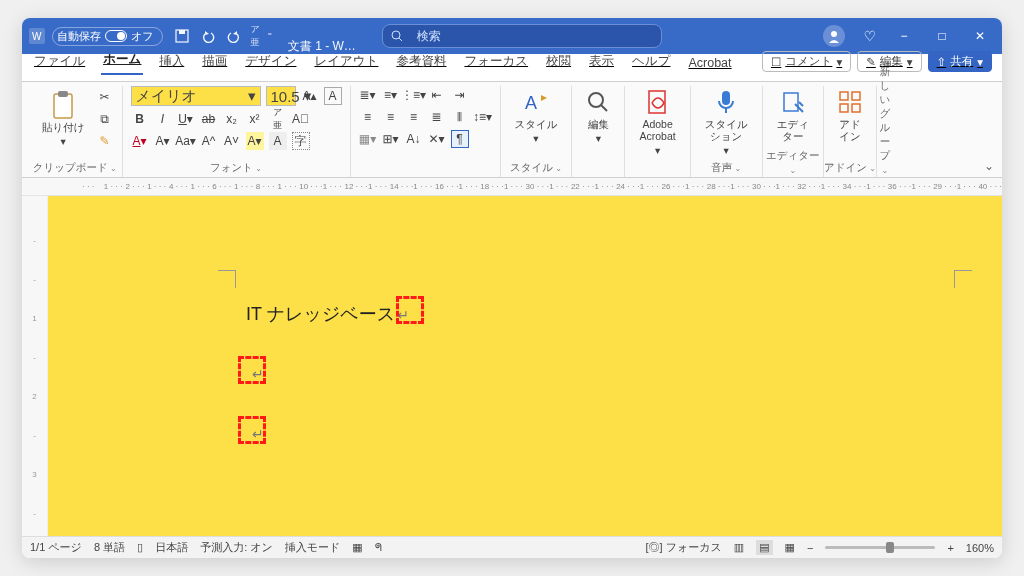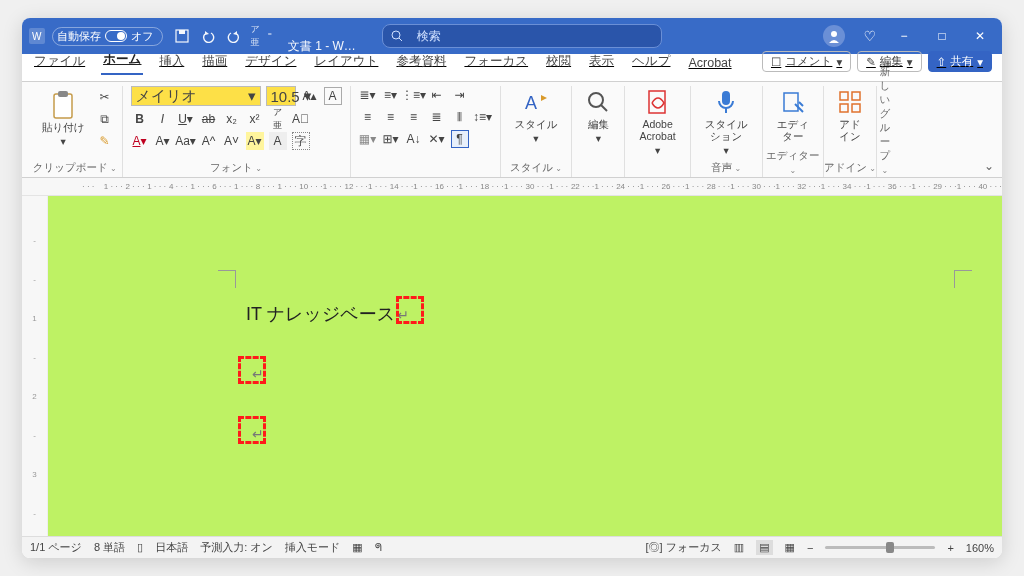--- a/index.html
+++ b/index.html
@@ -40,21 +40,21 @@
   .font-sel.size{width:30px;justify-content:space-between;}
   .big-btn{display:flex;flex-direction:column;align-items:center;justify-content:flex-start;gap:2px;padding:2px 6px 0;font-size:10.5px;line-height:1.15;text-align:center;}
   .big-btn .ic{height:28px;display:flex;align-items:center;justify-content:center;}
   .ribbon-collapse{position:absolute;right:8px;bottom:4px;color:#666;font-size:12px;}
   
   .ruler{height:18px;background:#f7f7f7;border-bottom:1px solid #e4e4e4;font-size:8px;color:#888;display:flex;align-items:center;padding-left:60px;gap:0;white-space:nowrap;overflow:hidden;letter-spacing:0;}
   .ruler span{display:inline-block;width:44px;text-align:left;}
   
   .docarea{flex:1;display:flex;overflow:hidden;background:#fff;}
   .vruler{width:26px;background:#f7f7f7;border-right:1px solid #eee;font-size:8px;color:#999;display:flex;flex-direction:column;align-items:center;padding-top:40px;gap:30px;}
-  .page{flex:1;position:relative;background:#bef264;padding:30px 0 0 160px;}
+  .page{flex:1;position:relative;background:#fde047;padding:30px 0 0 160px;}
   .corner{position:absolute;width:18px;height:18px;border-left:1px solid #999;border-bottom:1px solid #999;}
   .corner.tl{top:74px;left:170px;transform:rotate(180deg);}
   .corner.tr{top:74px;right:30px;transform:rotate(90deg);}
   .doctext{position:absolute;top:106px;left:198px;font-size:18px;font-family:"Meiryo",sans-serif;color:#222;}
   .pilcrow{color:#777;font-size:14px;margin-left:2px;}
   .redbox{position:absolute;border:3px dashed #ff1a1a;width:28px;height:28px;}
   
   .status{height:22px;background:#f3f3f3;border-top:1px solid #ddd;display:flex;align-items:center;font-size:11px;color:#444;padding:0 8px;gap:12px;}
   .status .sp{flex:1;}
   .zoom-slider{width:110px;height:3px;background:#bbb;position:relative;border-radius:2px;}

